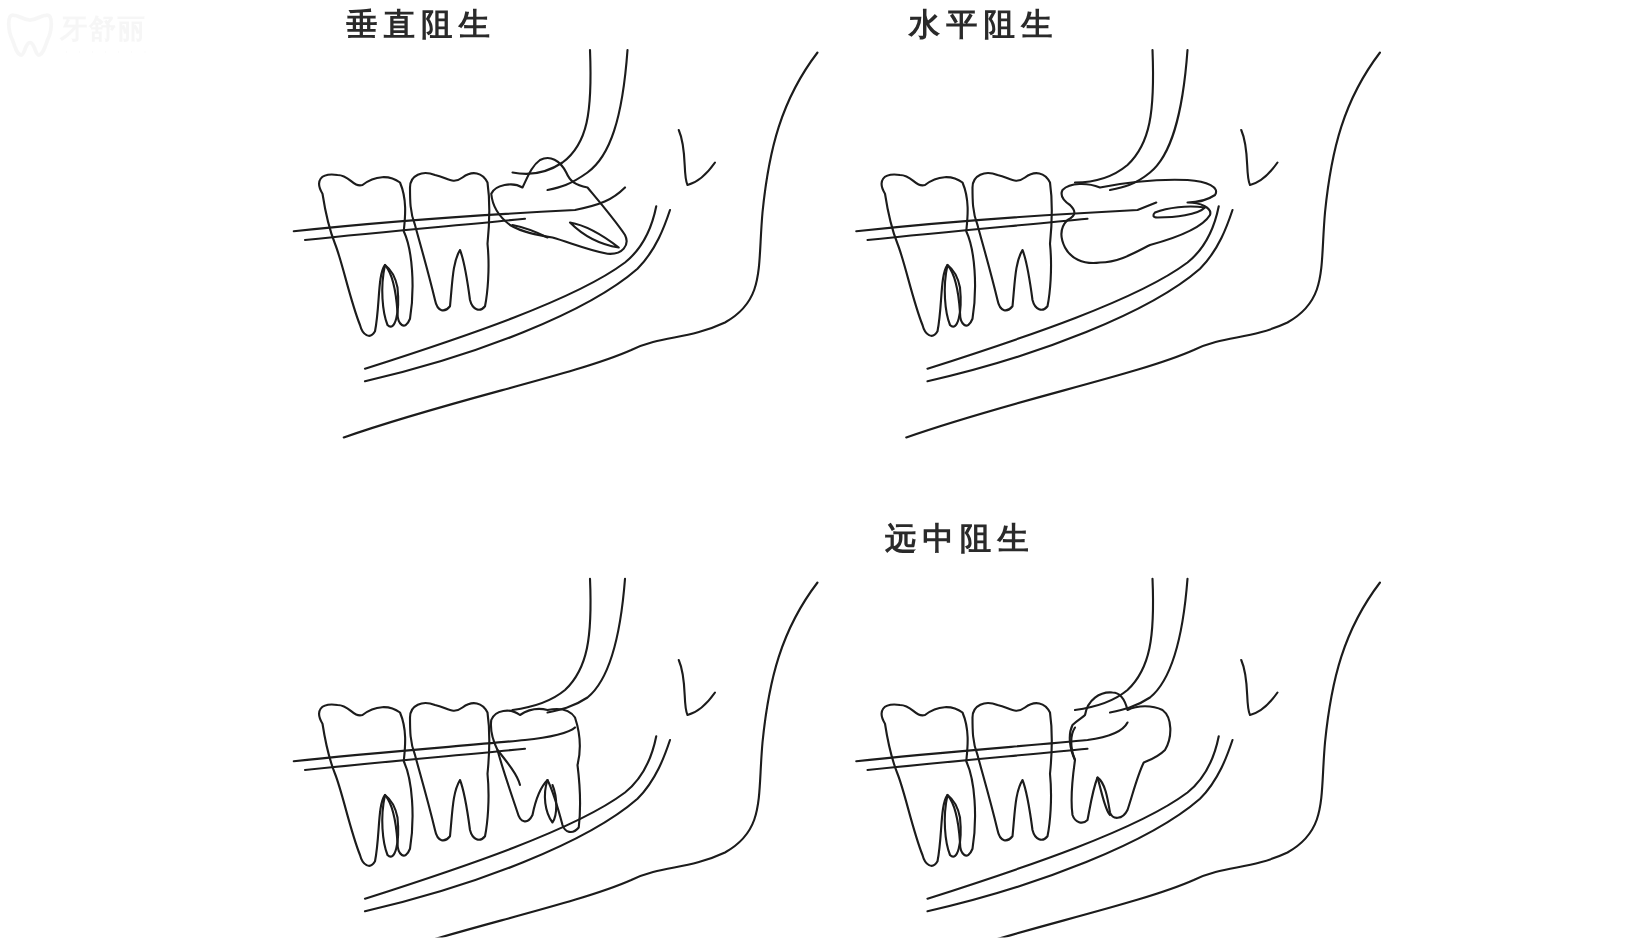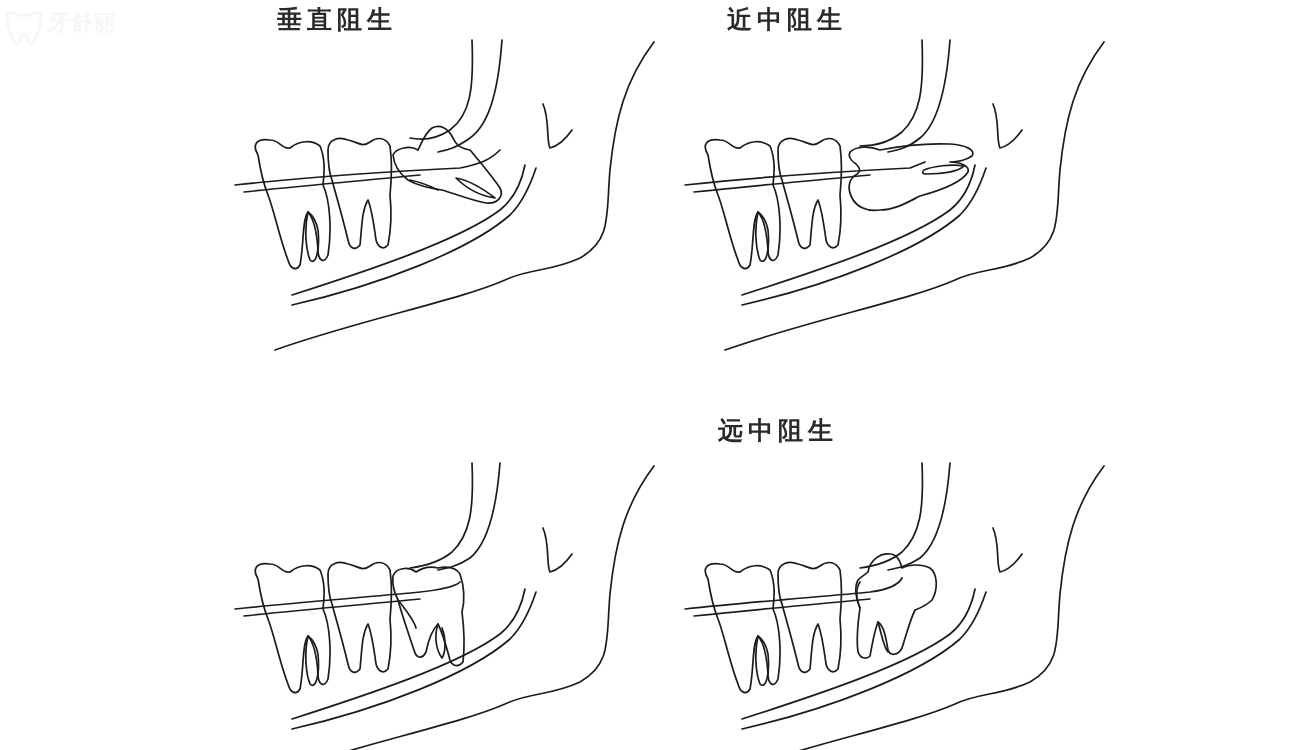--- a/index.html
+++ b/index.html
@@ -45,21 +45,21 @@
 
     <path class="stroke" d="M108 150 C108 140 118 136 128 140 C138 142 142 148 150 142 C158 136 166 138 170 146 C172 160 172 175 170 195 C172 215 170 235 168 245 C164 250 158 248 156 240 C154 225 152 210 148 200 C142 210 142 225 140 245 C136 250 130 250 128 240 C122 215 116 195 112 180 C108 170 108 160 108 150 Z"></path>
 
     <path class="stroke" d="M173 155 C176 148 190 145 198 150 C202 142 205 133 212 128 C220 124 228 128 233 138 C236 145 240 148 250 150 C260 162 272 176 280 188 C284 196 278 204 266 203 C250 200 236 194 222 190 C210 188 198 186 188 180 C180 174 174 166 173 155 Z"></path>
     <path class="stroke" d="M236 178 C248 180 262 188 275 198 C262 196 248 190 236 178 Z"></path>
     <path class="stroke" d="M190 180 C200 182 210 186 218 190"></path>
   </svg>
 </div>
 
 <div class="panel" style="left:670px; top:0px;">
-  <div class="title" style="left:57px; top:3px;">近中阻生</div>
+  <div class="title" style="left:57px; top:3px;">水平阻生</div>
   <svg viewBox="0 0 450 370">
     <path class="stroke" d="M252 40 C254 90 250 115 232 132 C220 142 205 146 190 146"></path>
     <path class="stroke" d="M280 40 C276 95 266 125 250 138 C238 148 228 150 218 152"></path>
     <path class="stroke" d="M434 42 C405 80 395 120 390 170 C386 215 392 240 360 258 C330 272 310 268 285 280 C240 300 140 320 55 350"></path>
     <path class="stroke" d="M72 295 C150 270 240 240 280 210 C295 198 302 180 305 165"></path>
     <path class="stroke" d="M72 305 C160 285 250 250 290 215 C305 200 312 180 316 168"></path>
     <path class="stroke" d="M323 104 C330 120 326 140 330 148 C338 146 345 140 352 130"></path>
     <path class="stroke" d="M15 185 C80 178 160 172 240 168 C245 166 250 164 255 162"></path>
     <path class="stroke" d="M24 192 C90 185 150 180 200 175"></path>
 
@@ -89,21 +89,21 @@
 
     <path class="stroke" d="M108 174 C108 164 118 160 128 164 C138 166 142 172 150 166 C158 160 166 162 170 170 C172 184 172 199 170 219 C172 239 170 259 168 269 C164 274 158 272 156 264 C154 249 152 234 148 224 C142 234 142 249 140 269 C136 274 130 274 128 264 C122 239 116 219 112 204 C108 194 108 184 108 174 Z"></path>
 
     <path class="stroke" d="M173 176 C176 168 188 166 196 172 C202 168 210 166 218 168 C228 166 236 168 240 174 C244 186 245 200 242 212 C244 228 245 245 243 262 C238 268 232 266 230 260 C226 245 222 232 218 224 C212 230 208 242 206 252 C202 260 196 258 194 250 C188 232 182 215 178 200 C174 192 172 184 173 176 Z"></path>
     <path class="stroke" d="M218 224 C214 236 216 250 222 258 C226 252 226 238 222 228"></path>
     <path class="stroke" d="M178 200 C186 210 194 220 196 228"></path>
   </svg>
 </div>
 
 <div class="panel" style="left:670px; top:400px;">
-  <div class="title" style="left:48px; top:14px;">远中阻生</div>
+  <div class="title" style="left:38px; top:14px;">远中阻生</div>
   <svg viewBox="0 0 450 370">
     <path class="stroke" d="M252 63 C254 110 250 135 232 152 C220 162 205 166 190 168"></path>
     <path class="stroke" d="M280 63 C276 115 266 145 250 158 C238 166 228 168 218 170"></path>
     <path class="stroke" d="M434 66 C405 104 395 144 390 194 C386 239 392 264 360 282 C330 296 310 292 285 304 C240 324 140 344 55 374"></path>
     <path class="stroke" d="M72 319 C150 294 240 264 280 234 C295 222 302 204 305 189"></path>
     <path class="stroke" d="M72 329 C160 309 250 274 290 239 C305 224 312 204 316 192"></path>
     <path class="stroke" d="M323 128 C330 144 326 164 330 172 C338 170 345 164 352 154"></path>
     <path class="stroke" d="M15 209 C80 202 160 196 200 192 C215 190 228 186 232 178"></path>
     <path class="stroke" d="M24 216 C90 209 150 204 200 199"></path>
 

